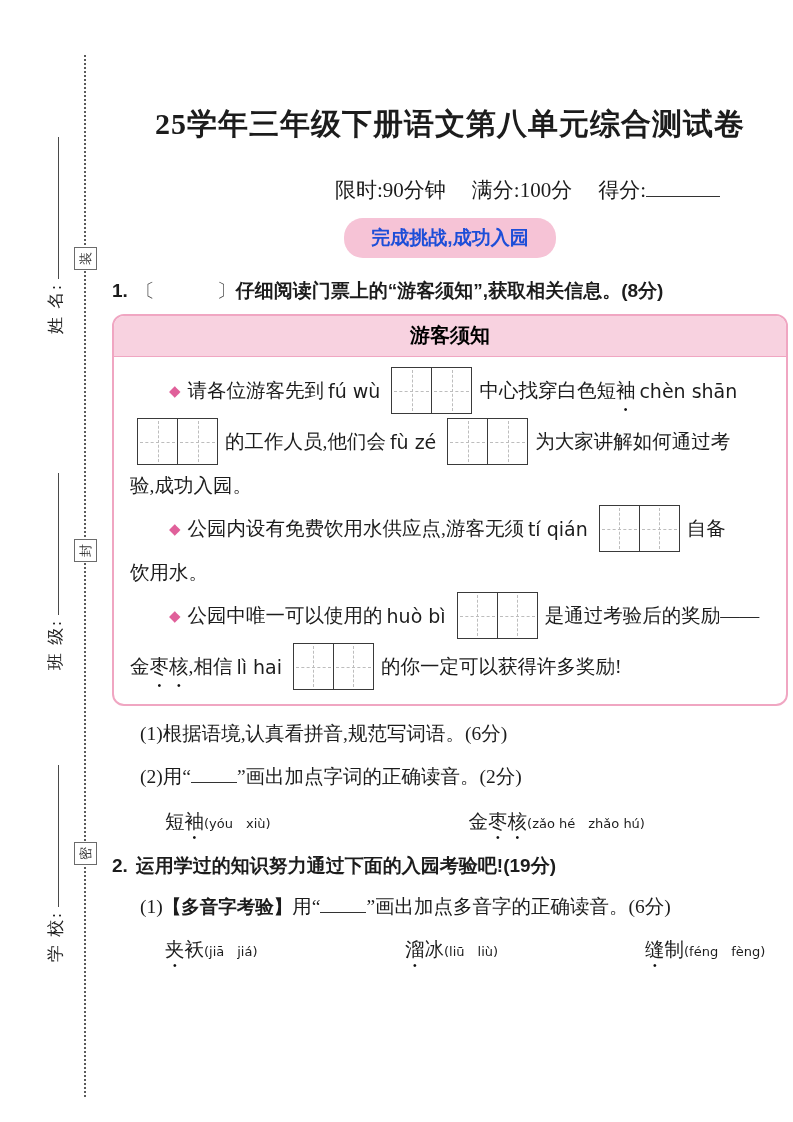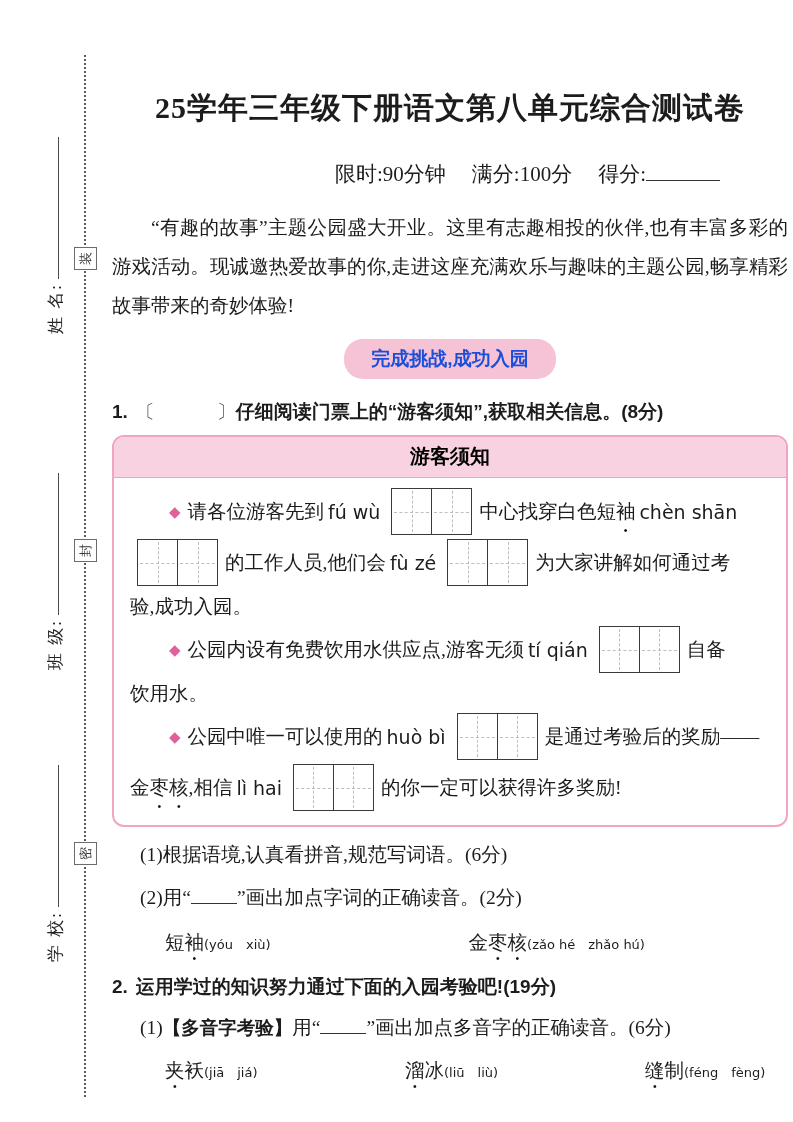--- a/index.html
+++ b/index.html
@@ -11,21 +11,21 @@
   .seal-line { position:absolute; left:84px; top:55px; bottom:25px; width:0;
     border-left:2px dotted #5a5a5a; }
   .vlabel { position:absolute; transform:rotate(-90deg); transform-origin:0 0;
     white-space:nowrap; font-size:17px; letter-spacing:2px; color:#222; }
   .wline { display:inline-block; width:142px; height:2px;
     border-bottom:1.4px solid #4a4a4a; margin-left:4px; vertical-align:2px; }
   .seal-box { position:absolute; left:74px; width:21px; height:21px; background:#fff;
     border:1px solid #6b6b6b; display:flex; align-items:center; justify-content:center;
     font-size:13px; transform:rotate(-90deg); color:#333; z-index:2; }
   
-  .content { position:absolute; left:112px; top:0; width:676px; }
+  .content { position:absolute; left:112px; top:16px; width:676px; }
   .title { margin:88px 0 0 0; text-align:center; font-size:30px; font-weight:bold;
     letter-spacing:1px; font-family:"Liberation Serif", serif; }
   .meta { margin:30px 0 0 223px; font-size:21px; }
   .meta .m { margin-right:26px; }
   .score-line { display:inline-block; width:74px; border-bottom:1.4px solid #333;
     height:1em; vertical-align:baseline; }
   .intro { margin:20px 0 0 0; font-size:19.5px; line-height:39px; text-align:justify;
     text-indent:2em; }
   .badge { margin:14px auto 0 auto; width:fit-content; background:#f6c3d6;
     color:#1d4ed8; border-radius:19px; padding:7px 27px; font-size:19px; font-weight:bold;
@@ -95,21 +95,20 @@
   <div class="seal-box" style="top:842px;">密</div>
 
   <div class="content">
 
     <h1 class="title">25学年三年级下册语文第八单元综合测试卷</h1>
 
     <div class="meta">
       <span class="m">限时:90分钟</span><span class="m">满分:100分</span><span>得分:</span><span class="score-line"></span>
     </div>
 
-    <p class="intro">“有趣的故事”主题公园盛大开业。这里有志趣相投的伙伴,也有丰富多彩的游戏活动。现诚邀热爱故事的你,走进这座充满欢乐与趣味的主题公园,畅享精彩故事带来的奇妙体验!</p>
 
     <div class="badge">完成挑战,成功入园</div>
 
     <div class="qstem">
       <span class="qnum">1.</span>
       <span class="bracket">〔</span>
       <span class="bracket-gap"></span>
       <span class="bracket">〕</span>
       <span>仔细阅读门票上的“游客须知”,获取相关信息。(8分)</span>
     </div>

